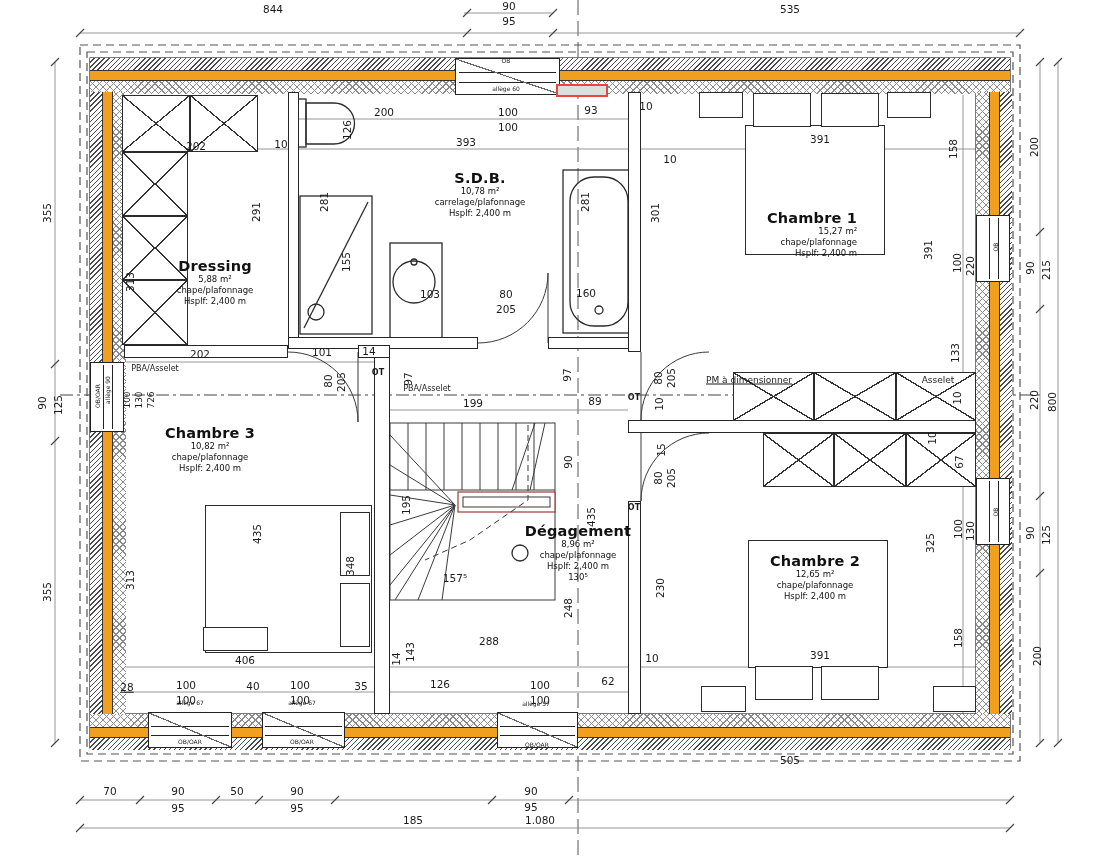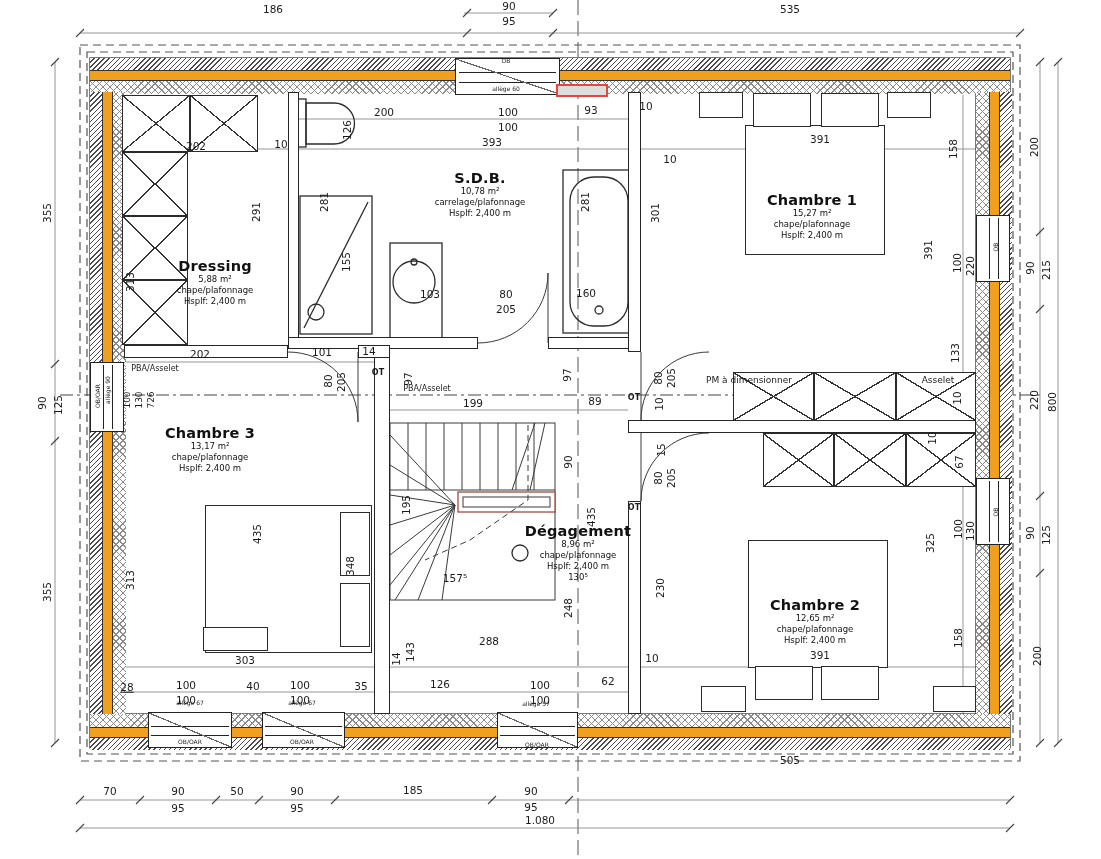--- a/index.html
+++ b/index.html
@@ -227,63 +227,63 @@
       <div class="r-line">Hsplf: 2,400 m</div>
       <div class="r-line"></div>
     </div>
       <div class="room" style="left: 480px; top: 170px;">
       <div class="r-name">S.D.B.</div>
       <div class="r-line">10,78 m²</div>
       <div class="r-line">carrelage/plafonnage</div>
       <div class="r-line">Hsplf: 2,400 m</div>
       <div class="r-line"></div>
     </div>
-      <div class="room" style="left: 812px; top: 192px;">
+      <div class="room" style="left: 812px; top: 210px; text-align: right;">
       <div class="r-name">Chambre 1</div>
       <div class="r-line">15,27 m²</div>
       <div class="r-line">chape/plafonnage</div>
       <div class="r-line">Hsplf: 2,400 m</div>
       <div class="r-line"></div>
     </div>
       <div class="room" style="left: 210px; top: 425px;">
       <div class="r-name">Chambre 3</div>
-      <div class="r-line">13,17 m²</div>
+      <div class="r-line">10,82 m²</div>
       <div class="r-line">chape/plafonnage</div>
       <div class="r-line">Hsplf: 2,400 m</div>
       <div class="r-line"></div>
     </div>
       <div class="room" style="left: 578px; top: 523px;">
       <div class="r-name">Dégagement</div>
       <div class="r-line">8,96 m²</div>
       <div class="r-line">chape/plafonnage</div>
       <div class="r-line">Hsplf: 2,400 m</div>
       <div class="r-line">130⁵</div>
     </div>
-      <div class="room" style="left: 815px; top: 553px; margin-top: 44px;">
+      <div class="room" style="left: 815px; top: 553px;">
       <div class="r-name">Chambre 2</div>
       <div class="r-line">12,65 m²</div>
       <div class="r-line">chape/plafonnage</div>
       <div class="r-line">Hsplf: 2,400 m</div>
       <div class="r-line"></div>
     </div>
     </div>
 
   <div id="labels">
 
-  <div class="dim" style="left: 273px; top: 9px;">186</div>
+  <div class="dim" style="left: 273px; top: 9px;">844</div>
       <div class="dim" style="left: 509px; top: 6px;">90</div>
       <div class="dim" style="left: 509px; top: 21px;">95</div>
       <div class="dim" style="left: 790px; top: 9px;">535</div>
       <div class="dim" style="left: 110px; top: 791px;">70</div>
       <div class="dim" style="left: 178px; top: 791px;">90</div>
       <div class="dim" style="left: 178px; top: 808px;">95</div>
       <div class="dim" style="left: 237px; top: 791px;">50</div>
       <div class="dim" style="left: 297px; top: 791px;">90</div>
       <div class="dim" style="left: 297px; top: 808px;">95</div>
-      <div class="dim" style="left: 413px; top: 790px;">185</div>
+      <div class="dim" style="left: 413px; top: 820px;">185</div>
       <div class="dim" style="left: 531px; top: 791px;">90</div>
       <div class="dim" style="left: 531px; top: 807px;">95</div>
       <div class="dim" style="left: 790px; top: 760px;">505</div>
       <div class="dim" style="left: 540px; top: 820px;">1.080</div>
       <div class="dim rot" style="left: 47px; top: 213px;">355</div>
       <div class="dim rot" style="left: 42px; top: 403px;">90</div>
       <div class="dim rot" style="left: 58px; top: 405px;">125</div>
       <div class="dim rot" style="left: 47px; top: 592px;">355</div>
       <div class="dim rot" style="left: 1034px; top: 147px;">200</div>
       <div class="dim rot" style="left: 1030px; top: 268px;">90</div>
@@ -294,21 +294,21 @@
       <div class="dim rot" style="left: 1046px; top: 535px;">125</div>
       <div class="dim rot" style="left: 1037px; top: 656px;">200</div>
       <div class="dim" style="left: 384px; top: 112px;">200</div>
       <div class="dim" style="left: 508px; top: 112px;">100</div>
       <div class="dim" style="left: 508px; top: 127px;">100</div>
       <div class="dim" style="left: 591px; top: 110px;">93</div>
       <div class="dim" style="left: 646px; top: 106px;">10</div>
       <div class="dim" style="left: 196px; top: 146px;">202</div>
       <div class="dim" style="left: 281px; top: 144px;">10</div>
       <div class="dim rot" style="left: 347px; top: 130px;">126</div>
-      <div class="dim" style="left: 466px; top: 142px; margin-left: 26px;">393</div>
+      <div class="dim" style="left: 466px; top: 142px;">393</div>
       <div class="dim" style="left: 670px; top: 159px;">10</div>
       <div class="dim" style="left: 820px; top: 139px;">391</div>
       <div class="dim rot" style="left: 953px; top: 149px;">158</div>
       <div class="dim rot" style="left: 130px; top: 282px;">313</div>
       <div class="dim rot" style="left: 256px; top: 212px;">291</div>
       <div class="dim rot" style="left: 324px; top: 202px;">281</div>
       <div class="dim rot" style="left: 346px; top: 262px;">155</div>
       <div class="dim" style="left: 430px; top: 294px;">103</div>
       <div class="dim" style="left: 506px; top: 294px;">80</div>
       <div class="dim" style="left: 506px; top: 309px;">205</div>
@@ -328,21 +328,21 @@
       <div class="dim" style="left: 378px; top: 373px; font-size: 8px; font-weight: 700;">OT</div>
       <div class="dim rot" style="left: 108px; top: 390px; font-size: 6px;">allège 90</div>
       <div class="dim rot" style="left: 127px; top: 400px; font-size: 9px;">100</div>
       <div class="dim rot" style="left: 139px; top: 400px; font-size: 9px;">130</div>
       <div class="dim rot" style="left: 151px; top: 400px; font-size: 9px;">726</div>
       <div class="dim" style="left: 427px; top: 389px; font-size: 8px;">PBA/Asselet</div>
       <div class="dim rot" style="left: 408px; top: 379px;">97</div>
       <div class="dim rot" style="left: 567px; top: 375px;">97</div>
       <div class="dim" style="left: 473px; top: 403px;">199</div>
       <div class="dim" style="left: 595px; top: 401px;">89</div>
-      <div class="dim" style="left: 749px; top: 380px; font-size: 9px;">PM à dimensionner</div>
+      <div class="dim" style="left: 749px; top: 380px; font-size: 9px; text-decoration: underline;">PM à dimensionner</div>
       <div class="dim" style="left: 938px; top: 380px; font-size: 9px;">Asselet</div>
       <div class="dim rot" style="left: 658px; top: 378px;">80</div>
       <div class="dim rot" style="left: 671px; top: 378px;">205</div>
       <div class="dim rot" style="left: 659px; top: 404px;">10</div>
       <div class="dim rot" style="left: 957px; top: 398px;">10</div>
       <div class="dim rot" style="left: 932px; top: 438px;">10</div>
       <div class="dim rot" style="left: 661px; top: 450px;">15</div>
       <div class="dim rot" style="left: 658px; top: 478px;">80</div>
       <div class="dim rot" style="left: 671px; top: 478px;">205</div>
       <div class="dim rot" style="left: 959px; top: 462px;">67</div>
@@ -350,21 +350,21 @@
       <div class="dim" style="left: 634px; top: 508px; font-size: 8px; font-weight: 700;">OT</div>
       <div class="dim rot" style="left: 406px; top: 505px;">195</div>
       <div class="dim rot" style="left: 568px; top: 462px;">90</div>
       <div class="dim rot" style="left: 591px; top: 517px;">435</div>
       <div class="dim" style="left: 455px; top: 578px;">157⁵</div>
       <div class="dim rot" style="left: 568px; top: 608px;">248</div>
       <div class="dim rot" style="left: 660px; top: 588px;">230</div>
       <div class="dim rot" style="left: 257px; top: 534px;">435</div>
       <div class="dim rot" style="left: 130px; top: 580px;">313</div>
       <div class="dim rot" style="left: 350px; top: 566px;">348</div>
-      <div class="dim" style="left: 245px; top: 660px;">303</div>
+      <div class="dim" style="left: 245px; top: 660px;">406</div>
       <div class="dim rot" style="left: 396px; top: 659px;">14</div>
       <div class="dim rot" style="left: 410px; top: 652px;">143</div>
       <div class="dim" style="left: 127px; top: 687px; text-decoration: underline;">28</div>
       <div class="dim" style="left: 186px; top: 685px;">100</div>
       <div class="dim" style="left: 186px; top: 700px;">100</div>
       <div class="dim" style="left: 253px; top: 686px;">40</div>
       <div class="dim" style="left: 300px; top: 685px;">100</div>
       <div class="dim" style="left: 300px; top: 700px;">100</div>
       <div class="dim" style="left: 361px; top: 686px;">35</div>
       <div class="dim" style="left: 489px; top: 641px;">288</div>

